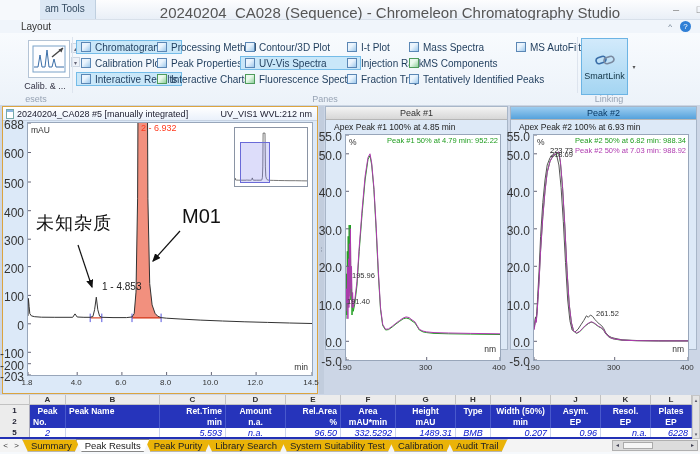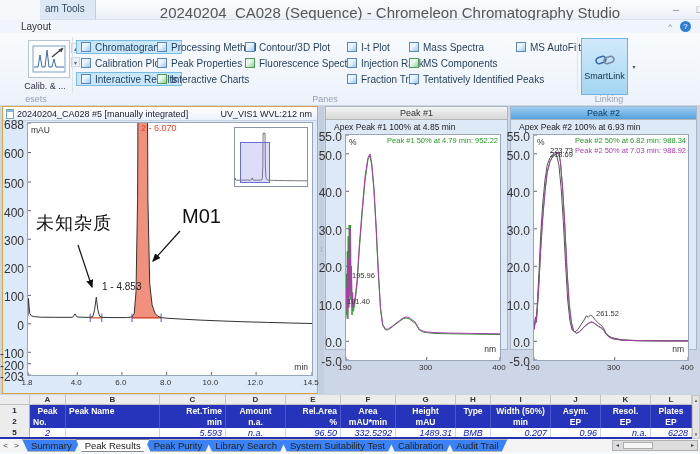--- a/index.html
+++ b/index.html
@@ -116,21 +116,21 @@
     font-weight:bold; text-align:center; font-size:8px !important;
     border-right:1px solid #aab !important; }
   #vscroll { position:absolute; left:692px; top:395px; width:8px; height:44px; background:#e4e4e4;
     border:1px solid #c6c6c6; font-size:5px; color:#556; text-align:center; }
   #vscroll .va { position:absolute; left:0; right:0; height:8px; line-height:8px; }
 
   
   #sheetbar { position:absolute; left:0; top:439px; width:700px; height:13px; background:#f4f4f4;
     display:flex; align-items:stretch; font-size:9.5px; }
   .tnav { width:11px; text-align:center; font-size:8px; color:#333; line-height:13px; }
-  .stab { padding:0 9px; line-height:13px; color:#222; background:#3b82f6;
+  .stab { padding:0 9px; line-height:13px; color:#222; background:#eab308;
     clip-path:polygon(0 0,100% 0,calc(100% - 6px) 100%,6px 100%);
     box-shadow:inset 0 0 0 1px #b5b5b5; margin-right:-5px; }
   .stab.active { background:#fff; box-shadow:inset 0 0 0 1px #888; z-index:2; }
   #hscroll { position:absolute; right:2px; top:440px; width:86px; height:11px; background:#dcdcdc;
     border:1px solid #b0b0b0; font-size:6px; color:#445; }
   #hscroll .ha { position:absolute; top:0; width:9px; text-align:center; line-height:9px; }
   #hscroll .thumb { position:absolute; left:10px; top:1px; width:30px; height:7px; background:#f6f6f6; border:1px solid #aaa; }
 </style>
 </head>
 <body>
@@ -194,20 +194,24 @@
           </div>
           <div class="ritem">
             <span class="icn g"></span>
             <span>Interactive Charts</span>
           </div>
         </div>
         <div class="rcol" style="left: 166px;">
           <div class="ritem">
             <span class="icn"></span>
             <span>Contour/3D Plot</span>
+          </div>
+          <div class="ritem active">
+            <span class="icn"></span>
+            <span>UV-Vis Spectra</span>
           </div>
           <div class="ritem">
             <span class="icn g"></span>
             <span>Fluorescence Spectra</span>
           </div>
         </div>
         <div class="rcol" style="left: 268px;">
           <div class="ritem">
             <span class="icn"></span>
             <span>I-t Plot</span>
@@ -310,21 +314,21 @@
           <defs>
             <marker id="ah" markerWidth="8" markerHeight="8" refX="6" refY="3" orient="auto">
               <path d="M0,0 L7,3 L0,6 z" fill="#111"></path>
             </marker>
           </defs>
           <line x1="50" y1="122" x2="64" y2="164" stroke="#111" stroke-width="1.2" marker-end="url(#ah)"></line>
           <line x1="152" y1="108" x2="125" y2="138" stroke="#111" stroke-width="1.2" marker-end="url(#ah)"></line>
         </svg>
         <div class="unit-tl">mAU</div>
         <div class="unit-br">min</div>
-        <div class="ann-pk2">2 - 6.070</div>
+        <div class="ann-pk2">2 - 6.932</div>
         <div class="ann-imp">未知杂质</div>
         <div class="ann-m01">M01</div>
         <div class="ann-pk1">1 - 4.853</div>
         <div id="inset">
           <svg id="inset-svg" width="72" height="56">
               <polyline points="0.0,52.0 0.1,50.1 0.3,50.9 0.5,51.8 0.9,52.0 1.7,52.1 3.4,52.2 6.8,52.2 11.3,52.2 11.9,51.8 12.5,52.1 14.2,52.2 15.8,52.2 16.4,52.1 16.9,51.3 17.3,49.9 17.7,51.3 18.1,52.0 18.7,52.2 21.5,52.2 24.9,52.2 26.4,52.1 26.9,51.8 27.4,49.4 27.8,38.9 28.1,5.1 30.0,5.1 30.4,38.9 30.8,48.4 31.5,50.8 32.2,51.7 32.9,52.0 33.7,52.2 35.1,52.3 38.6,52.4 43.7,52.5 49.3,52.6 55.0,52.7 60.7,52.7 66.3,52.8 72.0,52.9" fill="none" stroke="#555" stroke-width="0.8"></polyline>
             </svg>
           <div class="inset-rect"></div>
         </div>
       </div>

